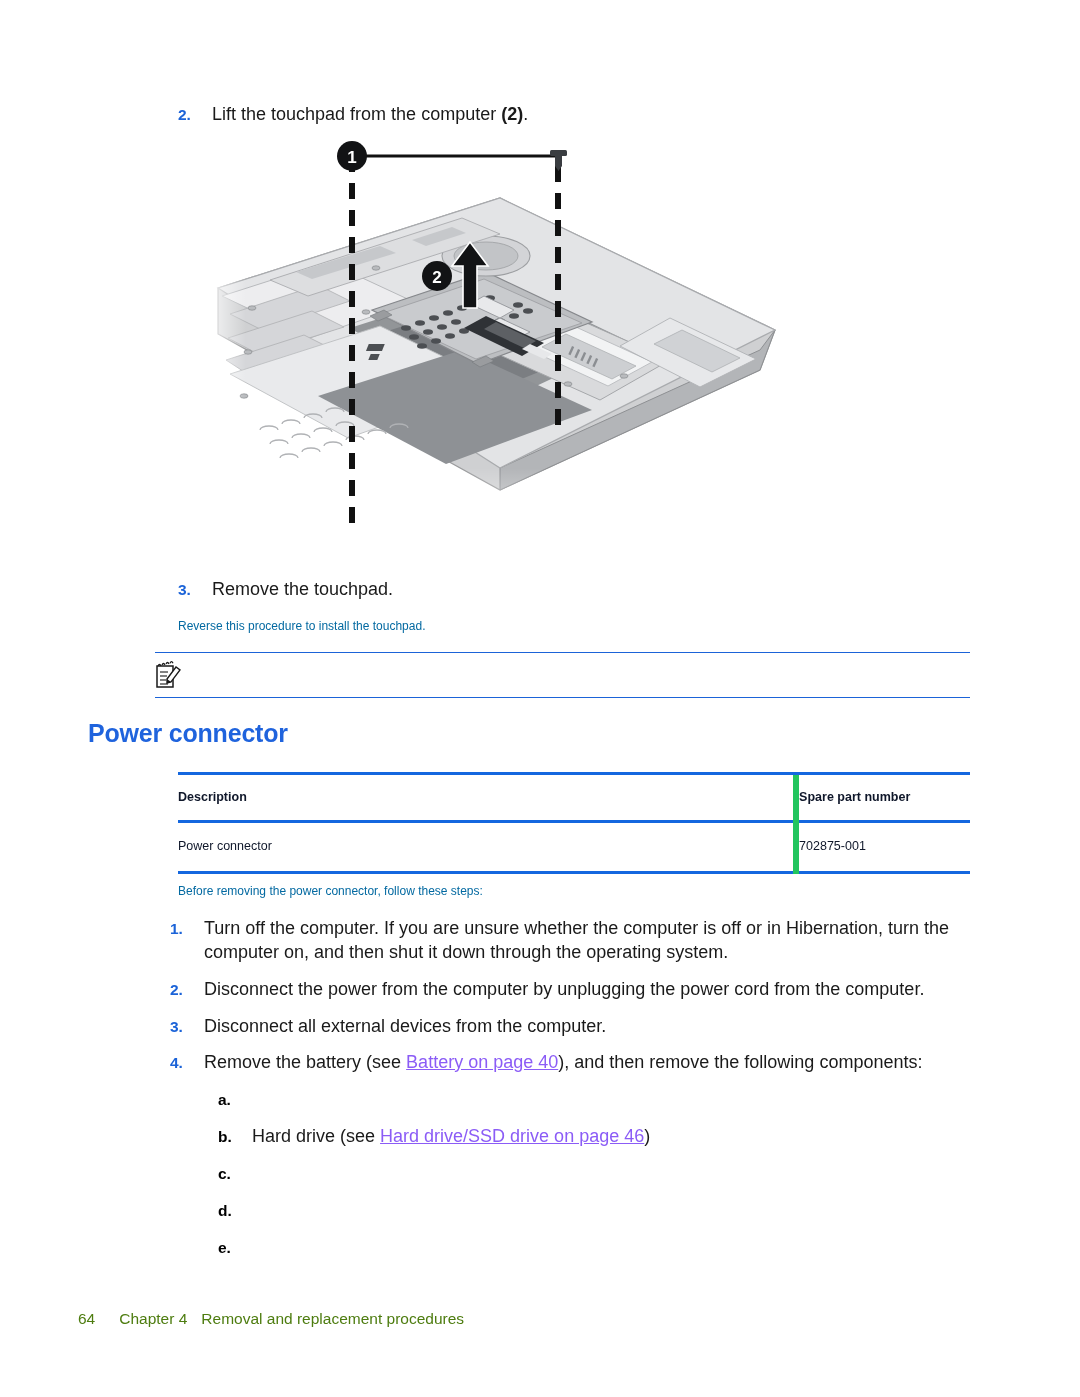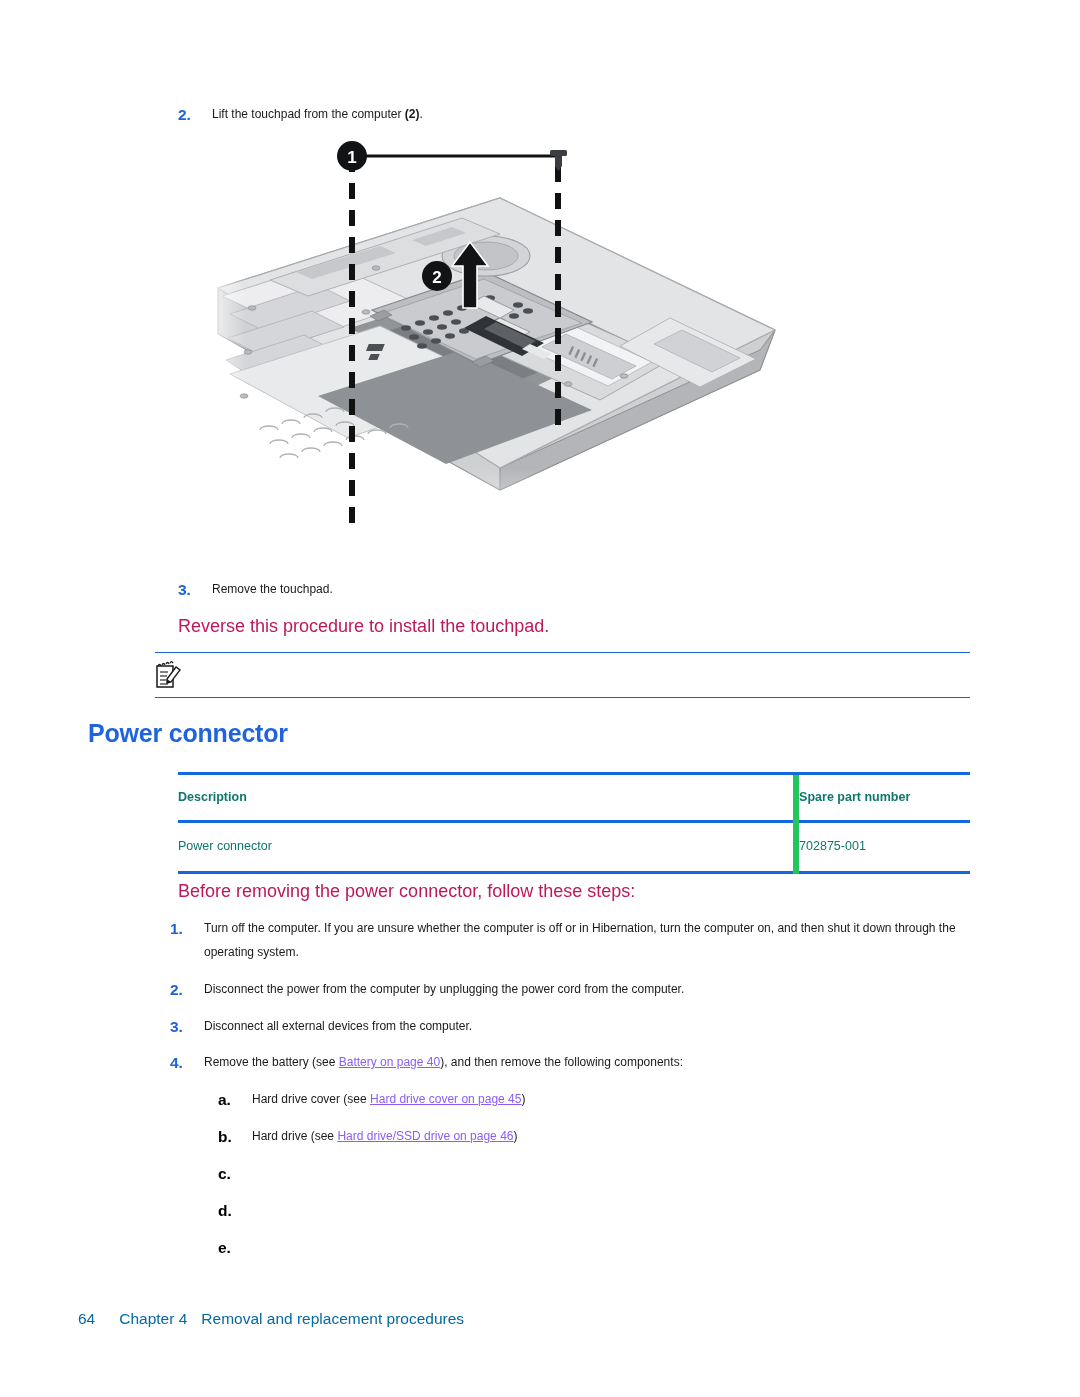--- a/index.html
+++ b/index.html
@@ -13,22 +13,22 @@
   }
   .page{position:absolute;inset:0;}
 
   
   .step{position:absolute;display:flex;align-items:flex-start;}
   .step .num{
     color:#1b63d8;font-weight:bold;font-size:15.5px;line-height:23px;
     width:34px;flex:0 0 34px;
   }
   .step .num.black{color:#000000;}
-  .step .body{font-size:12px;line-height:23.5px;color:#1a1a1a;}
-  .plain{position:absolute;font-size:18px;line-height:23.5px;color:#be185d;}
+  .step .body{font-size:18px;line-height:23.5px;color:#1a1a1a;}
+  .plain{position:absolute;font-size:12px;line-height:23.5px;color:#0369a1;}
   b.bold{font-weight:bold;}
   a.xref{color:#8b5cf6;text-decoration:underline;}
 
   
   #note-block{
     position:absolute;left:155px;top:652px;width:815px;
     border-top:1.6px solid #1b63d8;
     border-bottom:1.6px solid #1b63d8;
     padding:6px 0 7px 0;
     box-sizing:border-box;
@@ -44,32 +44,32 @@
     font-size:25px;font-weight:bold;color:#1f63dd;
     letter-spacing:-.2px;
   }
 
   
   #parts-table{
     position:absolute;left:178px;top:772px;width:792px;
     border-collapse:collapse;
   }
   #parts-table td{
-    font-size:12.5px;color:#0f766e;padding:0;vertical-align:middle;
+    font-size:12.5px;color:#0f172a;padding:0;vertical-align:middle;
   }
   #parts-table .rule-top td{border-top:3.2px solid #1467df;height:0;padding:0;font-size:0;line-height:0;}
   #parts-table .rule-mid td{border-top:3.2px solid #1467df;height:0;padding:0;font-size:0;line-height:0;}
   #parts-table .rule-bot td{border-top:3.2px solid #1467df;height:0;padding:0;font-size:0;line-height:0;}
   #parts-table tr.hrow td{font-weight:bold;height:34px;padding:5px 0 6px 0;}
   #parts-table tr.drow td{height:34px;padding:6px 0 8px 0;}
   #parts-table td.c1{width:620px;padding-left:8px;}
   #parts-table td.c2{width:172px;padding-left:10px;border-left:6px solid #22c55e;}
 
   
-  #footer{position:absolute;left:78px;top:1310px;font-size:15.5px;color:#0369a1;}
+  #footer{position:absolute;left:78px;top:1310px;font-size:15.5px;color:#4d7c0f;}
   #footer .pg{margin-right:24px;}
   #footer .ch{margin-right:14px;}
 
   
   #figure{position:absolute;left:200px;top:138px;width:580px;height:430px;}
   #figure svg{display:block;}
 </style>
 </head>
 <body>
 
@@ -328,21 +328,20 @@
     <span class="body">Disconnect all external devices from the computer.</span>
   </div>
 
   <div class="step" style="left:170px;top:1051px;width:790px;">
     <span class="num">4.</span>
     <span class="body"><span>Remove the battery (see </span><a class="xref" href="#">Battery on page 40</a><span>), and then remove the following components:</span></span>
   </div>
 
   <div class="step" style="left:218px;top:1088px;width:740px;">
     <span class="num black">a.</span>
-    <span class="body"><span>Hard drive cover (see </span><a class="xref" href="#">Hard drive cover on page 45</a><span>)</span></span>
   </div>
 
   <div class="step" style="left:218px;top:1125px;width:740px;">
     <span class="num black">b.</span>
     <span class="body"><span>Hard drive (see </span><a class="xref" href="#">Hard drive/SSD drive on page 46</a><span>)</span></span>
   </div>
 
   <div class="step" style="left:218px;top:1162px;width:740px;">
     <span class="num black">c.</span>
   </div>

